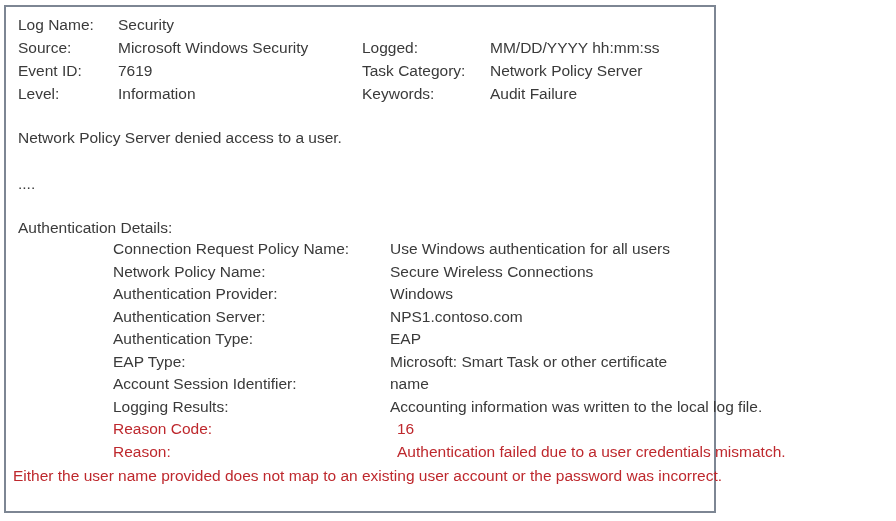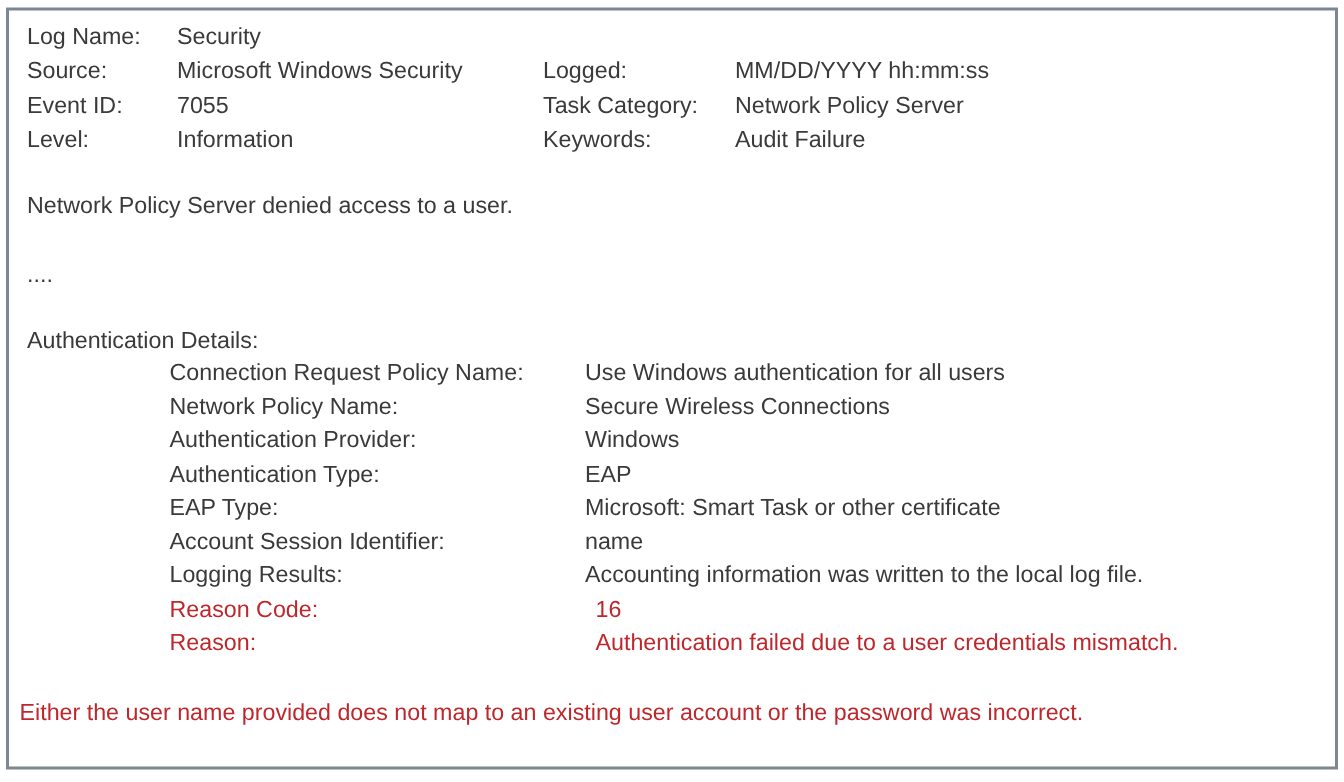--- a/index.html
+++ b/index.html
@@ -7,21 +7,21 @@
     margin: 0; padding: 0;
     width: 896px; height: 521px;
     background: #ffffff;
     font-family: "Liberation Sans", sans-serif;
     font-size: 15.5px;
     color: #3a3a3a;
   }
   .frame {
     position: absolute;
     left: 4px; top: 5px;
-    width: 888px; height: 508px;
+    width: 712px; height: 508px;
     border: 2px solid #7d8693;
     background: #ffffff;
   }
   
   .header { position: absolute; left: 12px; top: 6px; right: 4px; }
   .hrow {
     display: grid;
     grid-template-columns: 100px 244px 128px 1fr;
     line-height: 23px;
     white-space: nowrap;
@@ -58,21 +58,21 @@
       <span class="val"></span>
     </div>
     <div class="hrow">
       <span class="lbl">Source:</span>
       <span class="val">Microsoft Windows Security</span>
       <span class="lbl">Logged:</span>
       <span class="val">MM/DD/YYYY hh:mm:ss</span>
     </div>
     <div class="hrow">
       <span class="lbl">Event ID:</span>
-      <span class="val">7055</span>
+      <span class="val">7619</span>
       <span class="lbl">Task Category:</span>
       <span class="val">Network Policy Server</span>
     </div>
     <div class="hrow">
       <span class="lbl">Level:</span>
       <span class="val">Information</span>
       <span class="lbl">Keywords:</span>
       <span class="val">Audit Failure</span>
     </div>
   </div>
@@ -88,20 +88,24 @@
       <span class="lbl">Connection Request Policy Name:</span>
       <span class="val">Use Windows authentication for all users</span>
     </div>
     <div class="drow">
       <span class="lbl">Network Policy Name:</span>
       <span class="val">Secure Wireless Connections</span>
     </div>
     <div class="drow">
       <span class="lbl">Authentication Provider:</span>
       <span class="val">Windows</span>
+    </div>
+    <div class="drow">
+      <span class="lbl">Authentication Server:</span>
+      <span class="val">NPS1.contoso.com</span>
     </div>
     <div class="drow">
       <span class="lbl">Authentication Type:</span>
       <span class="val">EAP</span>
     </div>
     <div class="drow">
       <span class="lbl">EAP Type:</span>
       <span class="val">Microsoft: Smart Task or other certificate</span>
     </div>
     <div class="drow">

